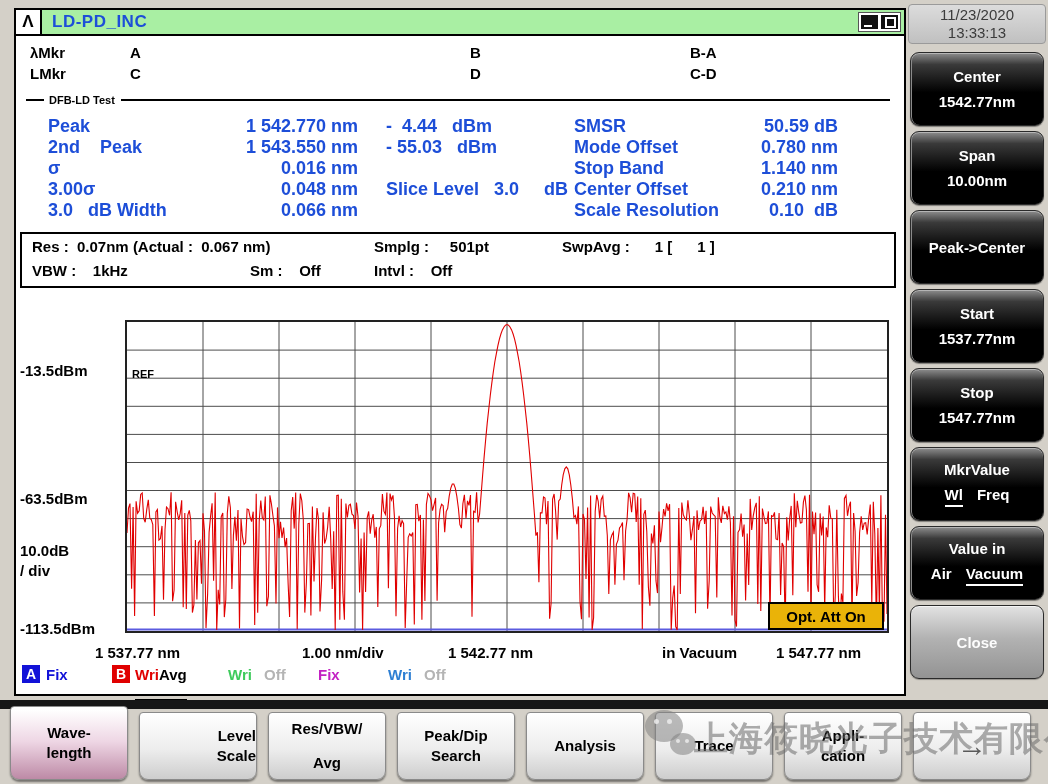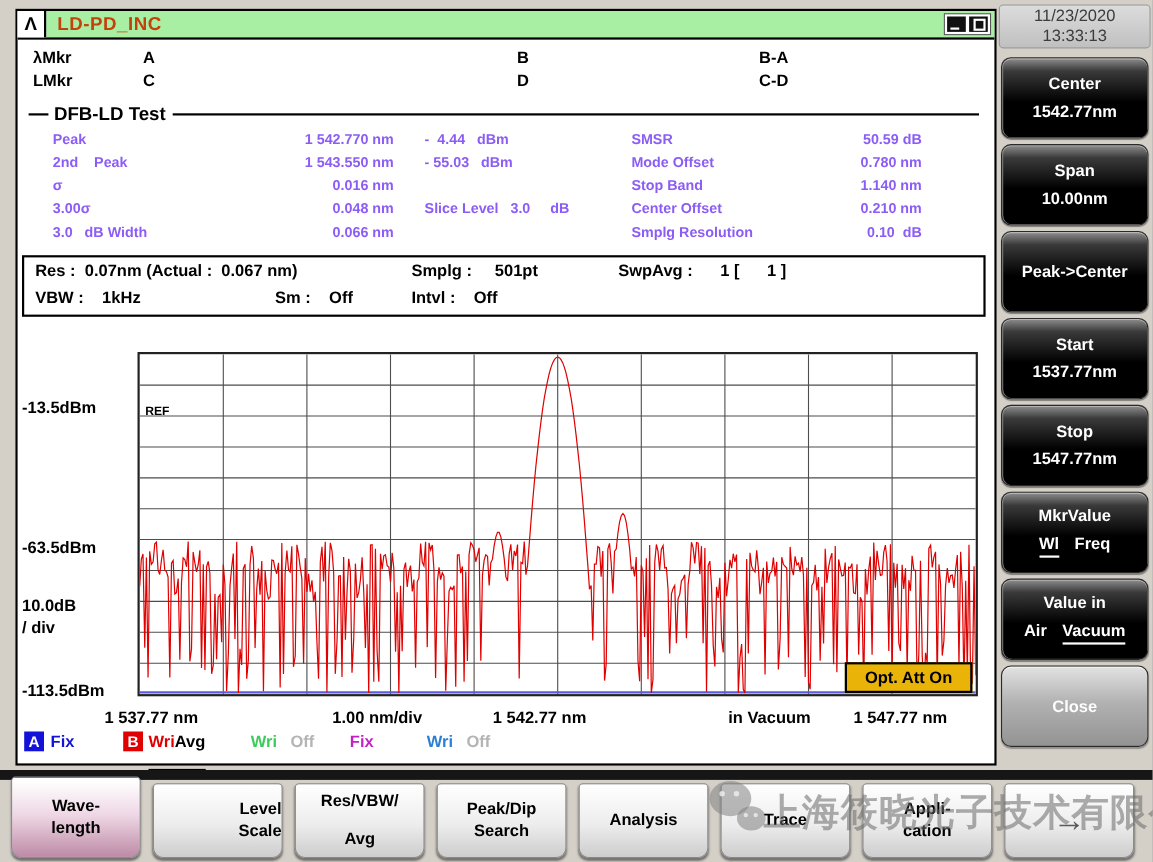--- a/index.html
+++ b/index.html
@@ -3,32 +3,32 @@
 <meta charset="utf-8">
 <style>
   html,body{margin:0;padding:0;background:#9a9a9a;}
   #screen{position:relative;width:1048px;height:784px;background:#d4d0c8;overflow:hidden;
           font-family:"Liberation Sans","DejaVu Sans",sans-serif;-webkit-font-smoothing:antialiased;}
   
   #main-window{position:absolute;left:14px;top:8px;width:888px;height:684px;background:#fff;border:2px solid #000;}
   #titlebar{position:absolute;left:0;top:0;width:100%;height:26px;background:#a9efa3;display:flex;align-items:center;border-bottom:2px solid #000;box-sizing:border-box;}
   #logo-box{width:24px;height:24px;background:#fff;border-right:2px solid #000;display:flex;align-items:center;justify-content:center;
             font-weight:bold;font-size:17px;color:#000;flex:0 0 auto;}
-  #win-title{margin-left:10px;font-weight:bold;font-size:17px;color:#c2410c;letter-spacing:.5px;}
+  #win-title{margin-left:10px;font-weight:bold;font-size:17px;color:#1d4ed8;letter-spacing:.5px;}
   #win-controls{margin-left:auto;margin-right:3px;background:#fff;padding:2px;display:flex;gap:3px;border:1px solid #555;}
   .win-btn{position:relative;width:17px;height:14px;background:#111;}
   .win-btn.min::after{content:"";position:absolute;left:3px;bottom:2px;width:8px;height:2px;background:#fff;}
   .win-btn.max::after{content:"";position:absolute;left:4px;top:2px;width:7px;height:7px;border:2px solid #fff;}
   
   .mk{position:absolute;font-weight:bold;font-size:15px;color:#000;white-space:pre;}
-  #dfb-divider{position:absolute;left:10px;top:84px;width:864px;display:flex;align-items:center;font-weight:bold;font-size:17px;}
+  #dfb-divider{position:absolute;left:10px;top:84px;width:864px;display:flex;align-items:center;font-weight:bold;font-size:11px;}
   #dfb-divider::before{content:"";width:18px;height:2px;background:#000;margin-right:5px;}
   #dfb-divider::after{content:"";flex:1;height:2px;background:#000;margin-left:6px;}
   
-  .meas-grid{position:absolute;display:grid;font-weight:bold;font-size:13px;color:#8b5cf6;white-space:pre;line-height:21px;}
+  .meas-grid{position:absolute;display:grid;font-weight:bold;font-size:18px;color:#1d4ed8;white-space:pre;line-height:21px;}
   #meas-left{left:32px;top:106px;grid-template-columns:170px 140px auto;}
   #meas-right{left:558px;top:106px;grid-template-columns:170px 94px;}
   .meas-grid .num{text-align:right;}
   .meas-grid .rest{padding-left:28px;}
   
   #res-box{position:absolute;left:4px;top:222px;width:872px;height:52px;border:2px solid #000;font-weight:bold;font-size:15px;white-space:pre;}
   #res-box span{position:absolute;}
   
   .ylab{position:absolute;left:4px;font-weight:bold;font-size:15px;color:#000;white-space:pre;}
   #plot-frame{position:absolute;left:109px;top:310px;width:760px;height:309px;border:2px solid #222;background:#fff;}
@@ -107,21 +107,21 @@
       <span>2nd    Peak</span><span class="num">1 543.550 nm</span><span class="rest">- 55.03   dBm</span>
       <span>σ</span><span class="num">0.016 nm</span><span class="rest"></span>
       <span>3.00σ</span><span class="num">0.048 nm</span><span class="rest">Slice Level   3.0     dB</span>
       <span>3.0   dB Width</span><span class="num">0.066 nm</span><span class="rest"></span>
     </div>
     <div id="meas-right" class="meas-grid">
       <span>SMSR</span><span class="num">50.59 dB</span>
       <span>Mode Offset</span><span class="num">0.780 nm</span>
       <span>Stop Band</span><span class="num">1.140 nm</span>
       <span>Center Offset</span><span class="num">0.210 nm</span>
-      <span>Smplg Resolution</span><span class="num">0.10  dB</span>
+      <span>Scale Resolution</span><span class="num">0.10  dB</span>
     </div>
 
     <div id="res-box">
       <span style="left:10px;top:4px;">Res :  0.07nm (Actual :  0.067 nm)</span>
       <span style="left:352px;top:4px;">Smplg :     501pt</span>
       <span style="left:540px;top:4px;">SwpAvg :      1 [      1 ]</span>
       <span style="left:10px;top:28px;">VBW :    1kHz</span>
       <span style="left:228px;top:28px;">Sm :    Off</span>
       <span style="left:352px;top:28px;">Intvl :    Off</span>
     </div>

